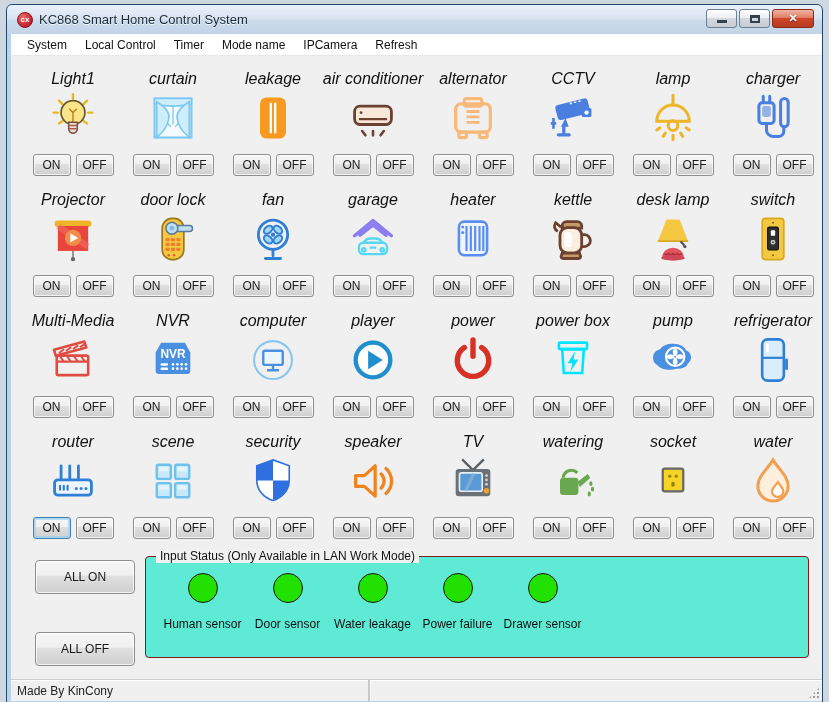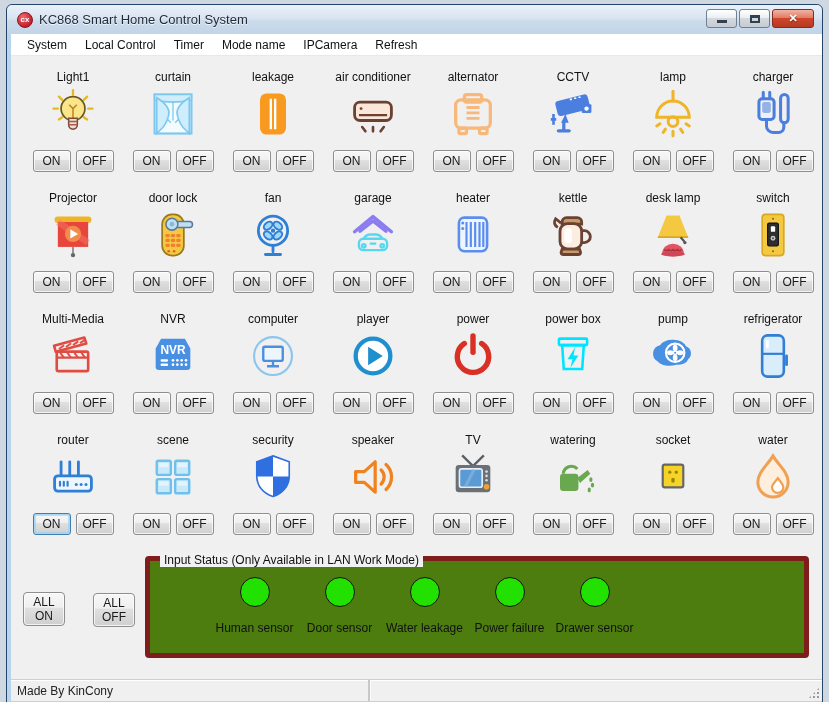--- a/index.html
+++ b/index.html
@@ -42,43 +42,43 @@
   .app-body { flex:1; display:flex; flex-direction:column; background:#f0f0f0; min-height:0; }
   .menubar {
     height:22px; flex:0 0 22px; background:#ffffff; display:flex; align-items:center;
     padding-left:7px; border-bottom:1px solid #e8e8e8;
   }
   .menu-item { font-size:12px; color:#111; padding:2px 9px; cursor:default; }
   
   .client { flex:1; min-height:0; padding:8px 0 0 12px; }
   .grid { display:grid; grid-template-columns:repeat(8,100px); grid-auto-rows:121px; }
   .cell { display:flex; flex-direction:column; align-items:center; padding-top:6px; }
-  .cell .dev-label { font-size:12px; color:#111; white-space:nowrap; }
+  .cell .dev-label { font-size:16px; color:#111; white-space:nowrap;font-style:italic; }
   .cell .dev-icon { width:52px; height:52px; margin-top:4px; }
   .onoff-row { display:flex; gap:5px; margin-top:10px; }
   .btn {
     font-family:"Liberation Sans", sans-serif; font-size:12px; color:#1a1a1a;
     border:1px solid #8e8e8e; border-radius:3px;
     background:linear-gradient(#f7f7f7, #efefef 45%, #e0e0e0 46%, #cfcfcf);
     box-shadow:inset 0 0 0 1px rgba(255,255,255,.75); cursor:pointer;
   }
   .btn.small { width:38px; height:22px; }
   .btn.focused {
     border-color:#3c7fb1;
     box-shadow:inset 0 0 0 1px #a9d9f2, inset 0 0 0 2px rgba(140,200,240,.55);
   }
   
   .bottom { display:flex; margin-top:4px; padding-right:14px; }
-  .all-col { width:112px; flex:0 0 112px; display:flex; flex-direction:row; align-items:center;gap:28px; }
+  .all-col { width:112px; flex:0 0 112px; display:flex; flex-direction:column; align-items:flex-end;gap:28px; }
   .btn.all { width:100px; height:34px; border-radius:4px; font-size:12px; }
   .btn.all-on { margin-top:8px; }
   .btn.all-off { margin-top:10px; }
   .groupbox {
-    flex:1; margin-left:10px; position:relative; border:5px solid #7f1d1d;
-    border-radius:4px; height:102px; background:#4d7c0f; margin-top:4px;padding-left:48px;
+    flex:1; margin-left:10px; position:relative; border:1px solid #7f1d1d;
+    border-radius:4px; height:102px; background:#5eead4; margin-top:4px;
   }
   .groupbox-title {
     position:absolute; top:-8px; left:10px; background:#f1f1f1; padding:0 4px;
     font-size:12px; color:#111;
   }
   .sensors { display:flex; padding:16px 0 0 14px; }
   .sensor { width:85px; display:flex; flex-direction:column; align-items:center; }
   .sensor-light {
     width:30px; height:30px; border-radius:50%; border:1px solid #141414;
   }

